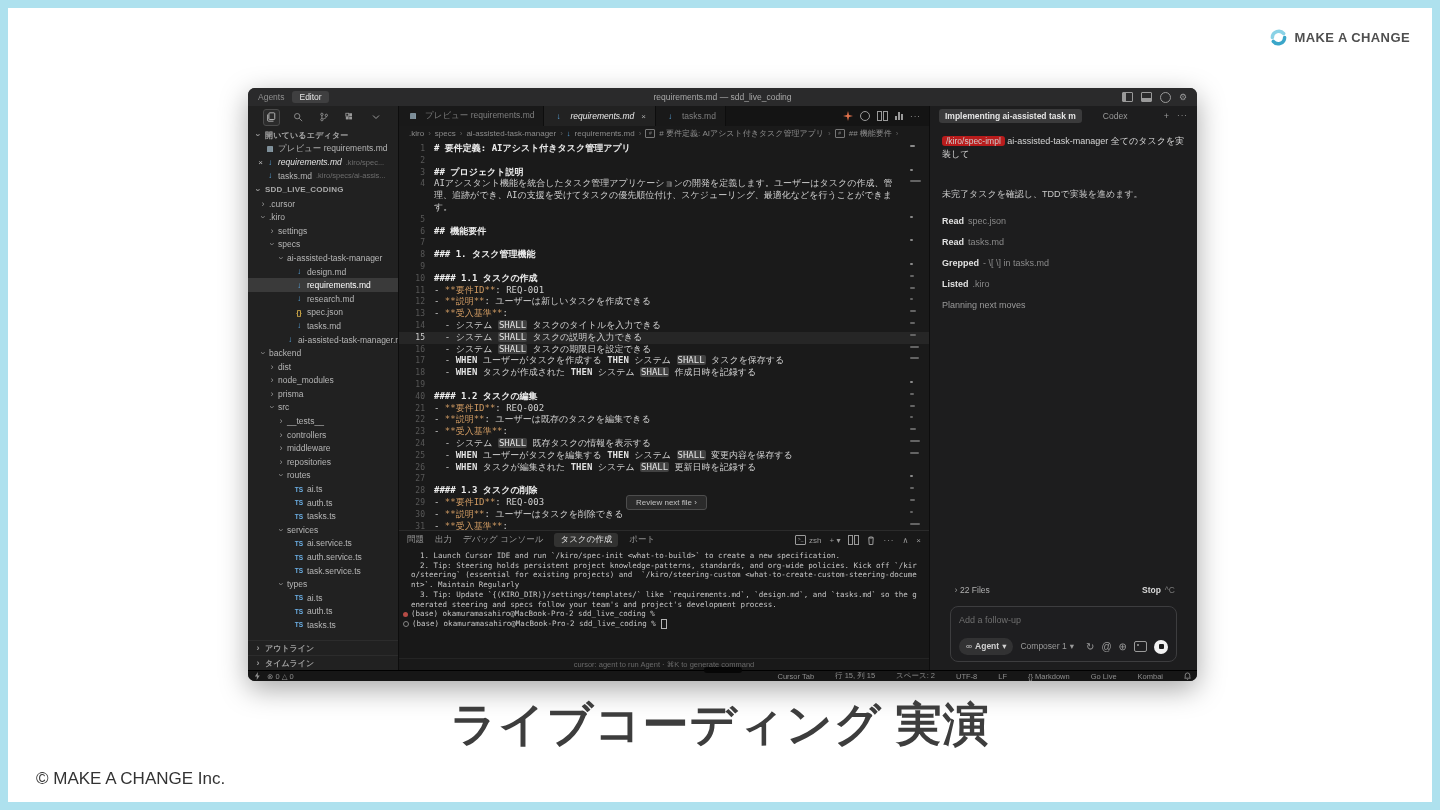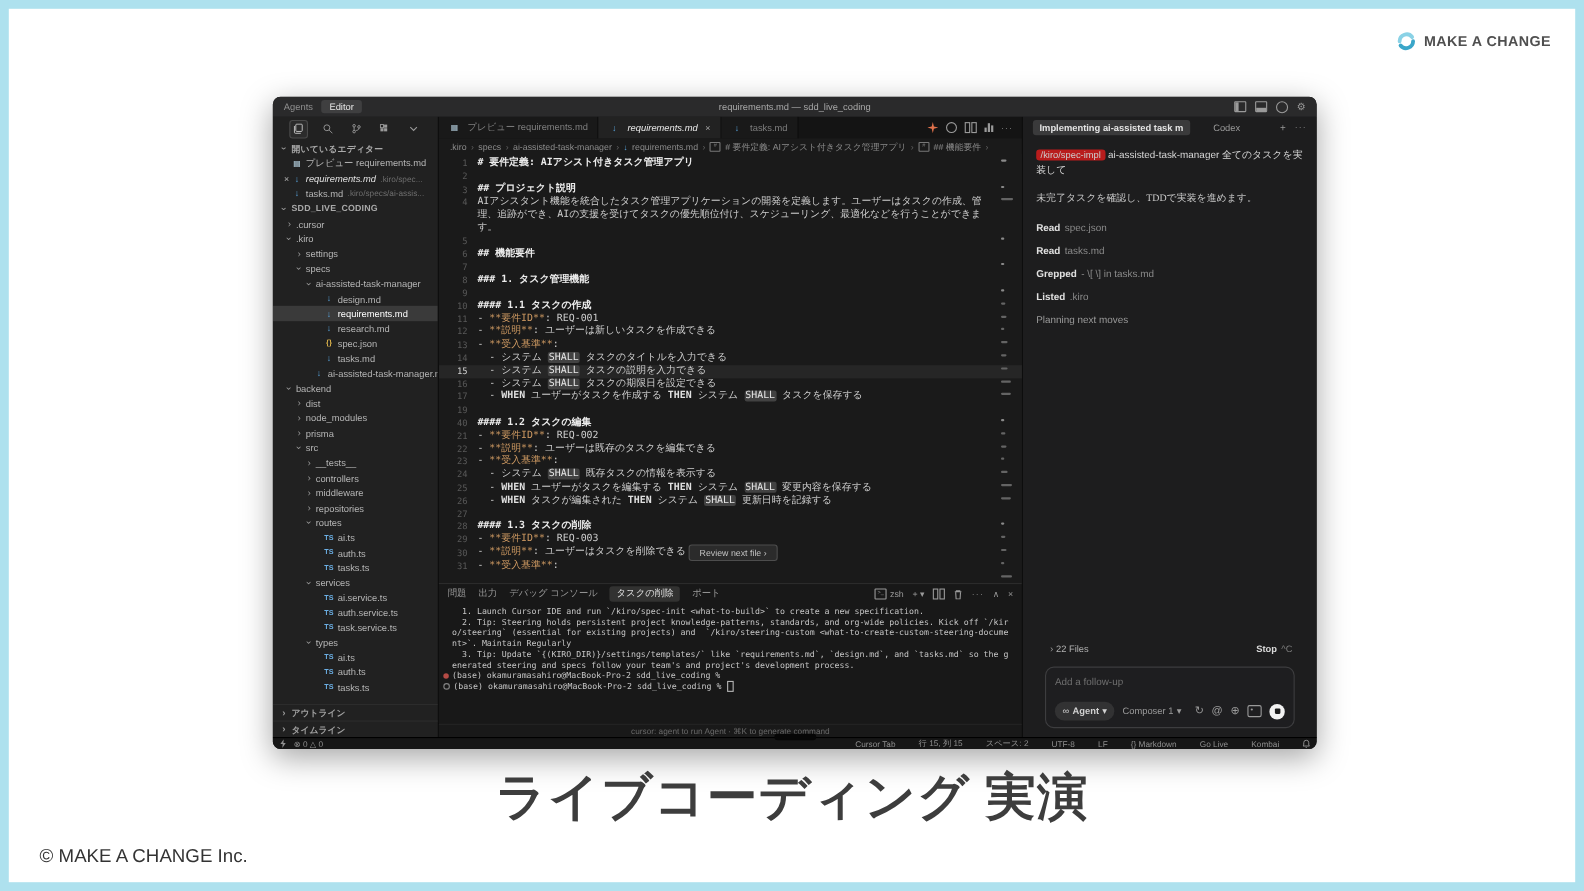--- a/index.html
+++ b/index.html
@@ -122,21 +122,21 @@
   .chat{flex:1;background:#1d1d1e;border-left:1px solid #0d0d0d;display:flex;flex-direction:column;min-width:0;}
   .chat-tabs{height:20px;flex:none;display:flex;align-items:center;gap:21px;padding:0 9px;}
   .chat-chip{background:#3a3a3b;color:#e4e4e4;font-size:8.5px;font-weight:bold;padding:2px 6px;
              border-radius:3px;max-width:148px;overflow:hidden;white-space:nowrap;}
   .chat-tab2{color:#9a9a9a;font-size:8.5px;}
   .chat-acts{margin-left:auto;display:flex;gap:8px;color:#9a9a9a;font-size:9px;}
   .chat-scroll{flex:1;padding:9px 12px 0 12px;font-size:9px;line-height:13px;overflow:hidden;
                display:flex;flex-direction:column;}
   .user-msg{color:#d6d6d6;}
   .cmd-chip{background:#b91c1c;color:#cccccc;border-radius:3px;padding:0 4px;font-size:8.5px;}
-  .assist{margin-top:13px;color:#c9c9c9;font-family:Liberation Serif, serif;}
+  .assist{margin-top:27px;color:#c9c9c9;}
   .tools{margin-top:6px;}
   .tool{margin-top:8px;white-space:nowrap;overflow:hidden;}
   .tool .verb{color:#e0e0e0;font-weight:bold;}
   .tool .rest{color:#8a8a8a;margin-left:4px;}
   .tool.dim .verb{color:#9a9a9a;font-weight:normal;}
   .files-row{margin-top:auto;flex:none;display:flex;align-items:center;font-size:8.5px;color:#b0b0b0;
              padding:5px 10px;}
   .files-row .stop{margin-left:auto;color:#d8d8d8;font-weight:bold;}
   .files-row .stopkey{color:#7a7a7a;margin-left:4px;font-weight:normal;}
   .input-card{flex:none;margin:4px 8px 8px 8px;border:1px solid #3d3d3f;background:#1e1e20;
@@ -518,20 +518,24 @@
             </div>
             <div class="crow">
               <span class="ln">16</span>
               <span class="lt">  - システム <span class="kw-shall">SHALL</span> タスクの期限日を設定できる</span>
             </div>
             <div class="crow">
               <span class="ln">17</span>
               <span class="lt">  - <span class="kw">WHEN</span> ユーザーがタスクを作成する <span class="kw">THEN</span> システム <span class="kw-shall">SHALL</span> タスクを保存する</span>
             </div>
             <div class="crow">
+              <span class="ln">18</span>
+              <span class="lt">  - <span class="kw">WHEN</span> タスクが作成された <span class="kw">THEN</span> システム <span class="kw-shall">SHALL</span> 作成日時を記録する</span>
+            </div>
+            <div class="crow">
               <span class="ln">19</span>
               <span class="lt"> </span>
             </div>
             <div class="crow">
               <span class="ln">40</span>
               <span class="lt head">#### 1.2 タスクの編集</span>
             </div>
             <div class="crow">
               <span class="ln">21</span>
               <span class="lt">- <span class="md-bold">**要件ID**</span>: REQ-002</span>
@@ -605,21 +609,21 @@
               <span class="mdash" style="top: 380.6px; width: 10.2px;"></span>
             </div>
           <div class="review-btn">Review next file ›</div>
         </div>
 
         <div class="term">
           <div class="term-tabs">
             <span class="term-tab">問題</span>
             <span class="term-tab">出力</span>
             <span class="term-tab">デバッグ コンソール</span>
-            <span class="term-tab active">タスクの削除</span>
+            <span class="term-tab active">タスクの作成</span>
             <span class="term-tab">ポート</span>
             <span class="term-right">
               <span class="zsh-chip">
                 <span class="zsh-box">&gt;_</span>
                 <span>zsh</span>
               </span>
               <span>+ ▾</span>
               <span class="spliti">
                   <i></i>
                   <i></i>

